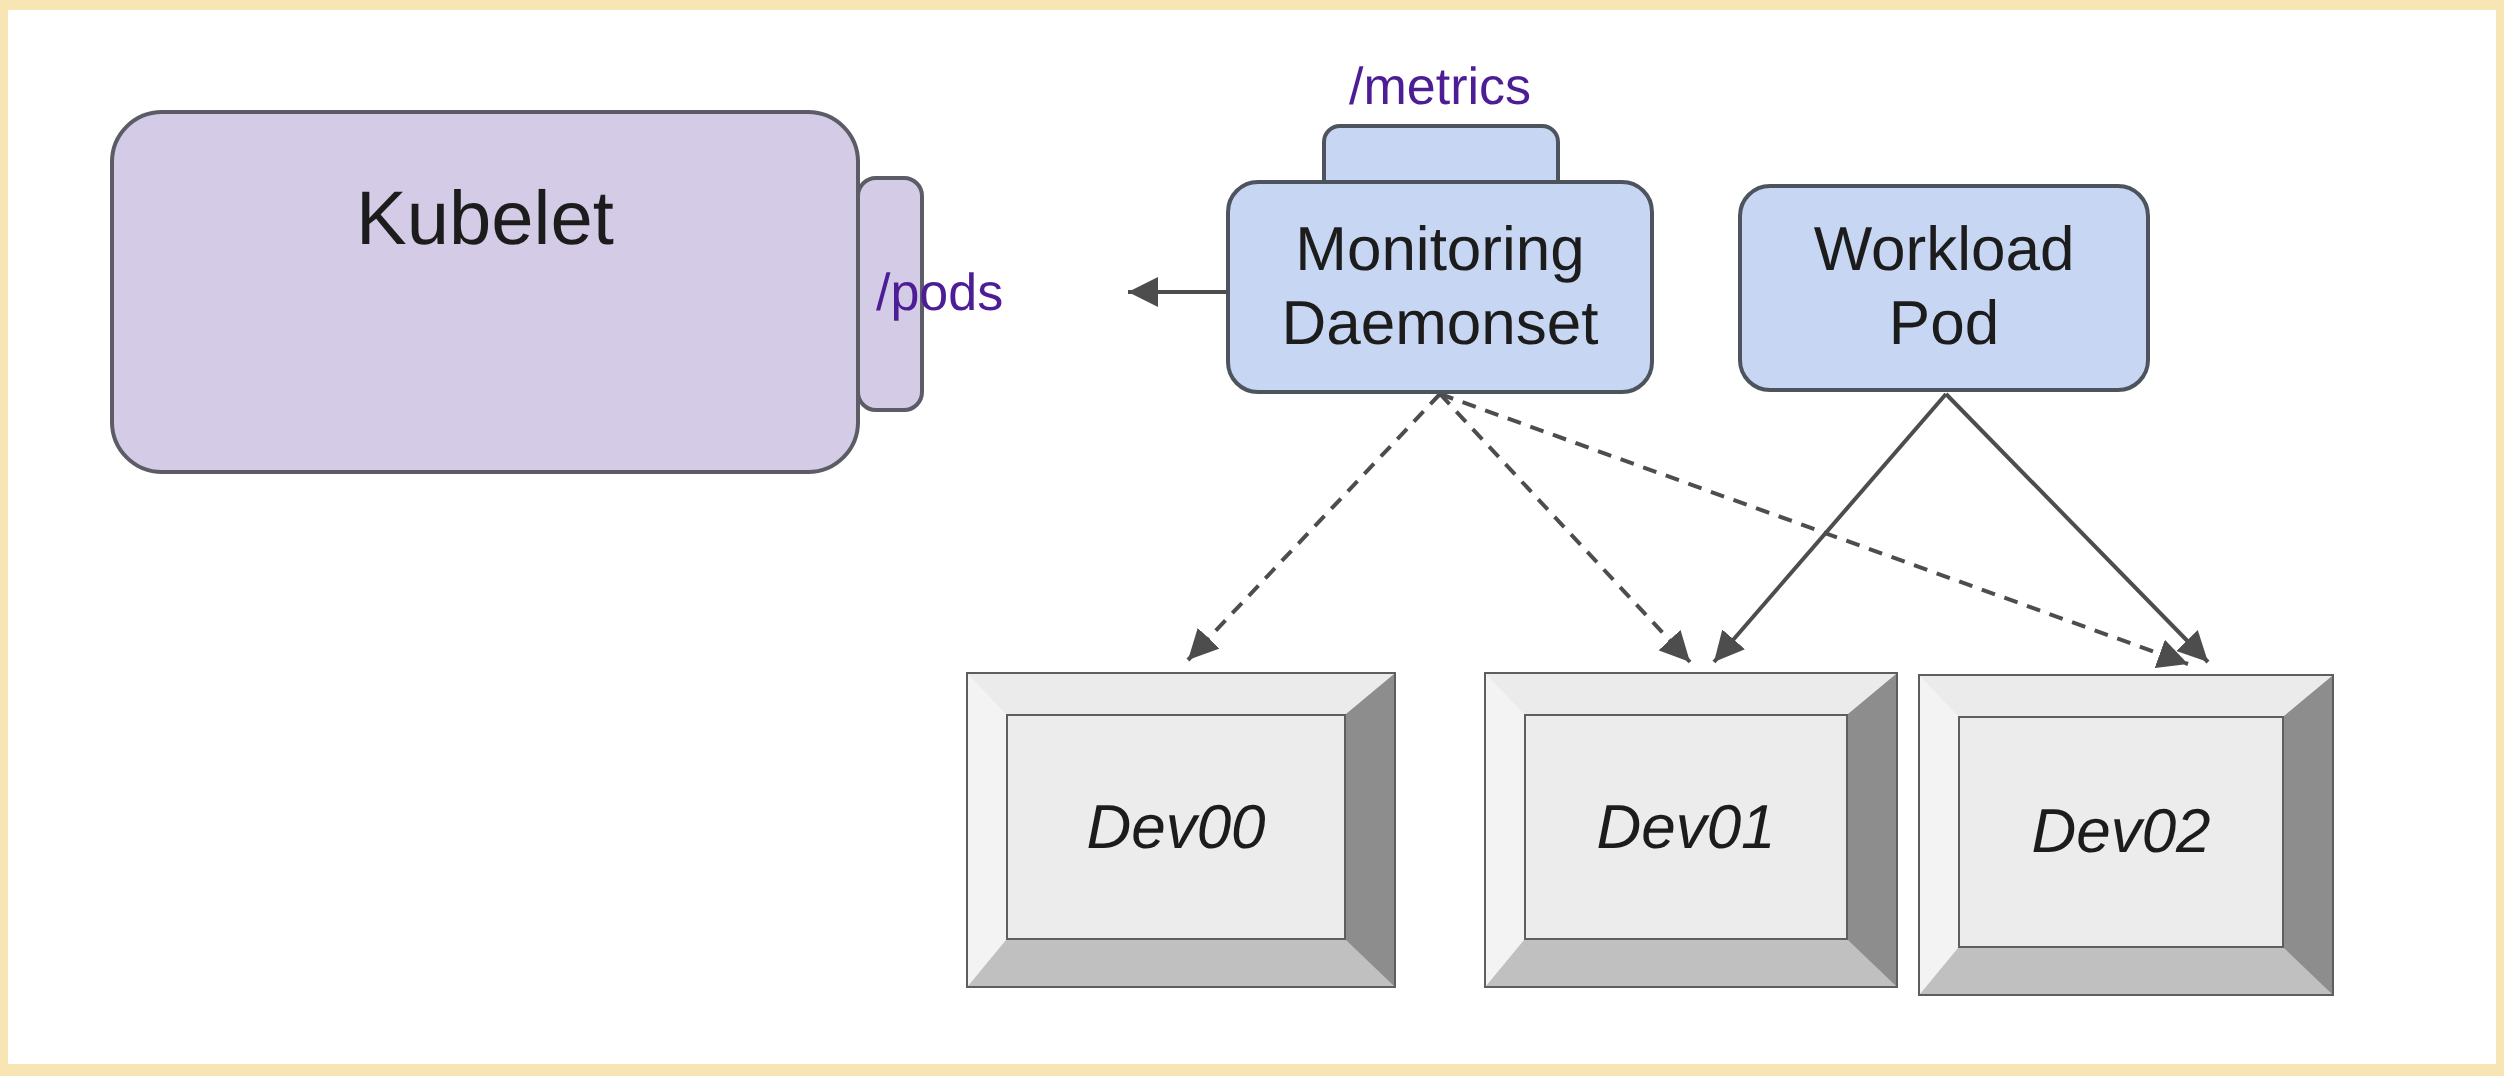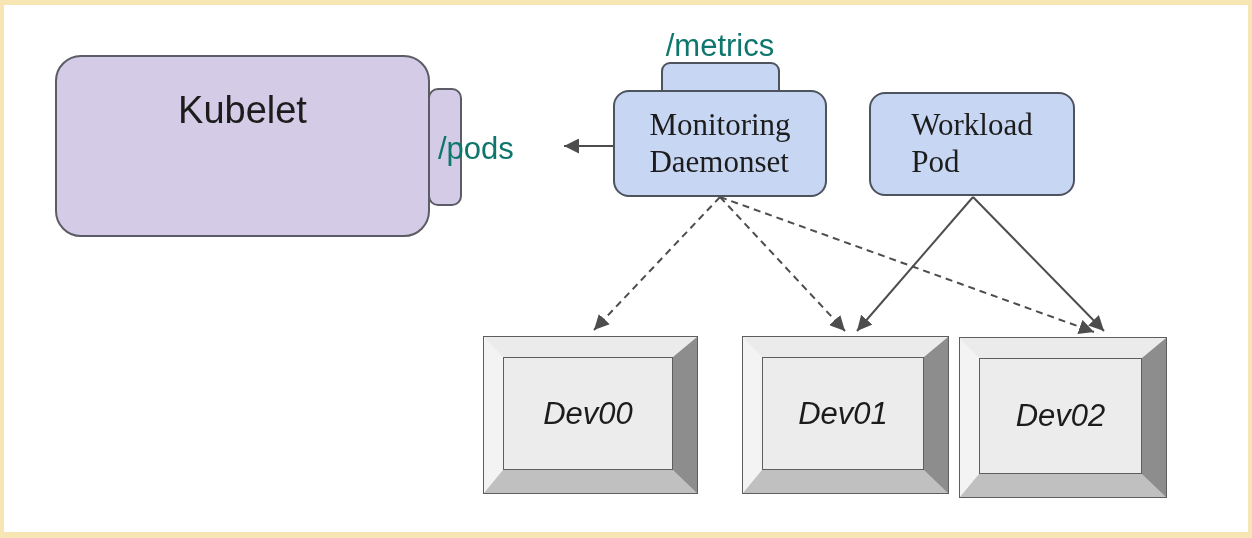--- a/index.html
+++ b/index.html
@@ -15,51 +15,51 @@
   }
   
   #frame {
     position: absolute; inset: 0;
     border-style: solid;
     border-color: #f7e6b4;
     border-width: 5px 4px 6px 4px;
     pointer-events: none;
     z-index: 10;
   }
-  .node { position: absolute; display: flex; align-items: center; justify-content: center; text-align: left; }
+  .node { position: absolute; display: flex; align-items: center; justify-content: center; text-align: center; }
 
   
   #kubelet-box {
     left: 55px; top: 55px; width: 375px; height: 182px;
     background: #d4cce6; border: 2px solid #5c5c66; border-radius: 26px;
     z-index: 2; align-items: flex-start; padding-top: 32px;
     font-size: 38px;
   }
   #kubelet-tab {
     left: 428px; top: 88px; width: 34px; height: 118px;
     background: #d4cce6; border: 2px solid #5c5c66; border-radius: 10px;
     z-index: 1;
   }
 
   
   .blue-box {
     background: #c7d6f2; border: 2px solid #4d545e; border-radius: 16px;
-    z-index: 2; font-size: 31px; line-height: 1.18; font-family: Liberation Serif, serif;
+    z-index: 2; font-size: 31px; line-height: 1.18;
   }
   #monitoring-box { left: 613px; top: 90px; width: 214px; height: 107px; }
   #workload-box  { left: 869px; top: 92px; width: 206px; height: 104px; }
   #metrics-tab {
     position: absolute; left: 661px; top: 62px; width: 119px; height: 38px;
     background: #c7d6f2; border: 2px solid #4d545e; border-radius: 9px;
     z-index: 1;
   }
 
   .endpoint-label {
-    position: absolute; font-size: 31px; line-height: 1.1; z-index: 4;
-    color: #0f766e;
+    position: absolute; font-size: 26px; line-height: 1.1; z-index: 4;
+    color: #4c1d95;
   }
   #metrics-label { left: 620px; top: 29px; width: 200px; text-align: center; }
   #pods-label    { left: 438px; top: 132px; }
 
   
   .dev-frame {
     position: absolute;
     border-style: solid;
     border-width: 20px 24px 23px 19px;
     border-color: #ebebeb #8d8d8d #c0c0c0 #f3f3f3;

